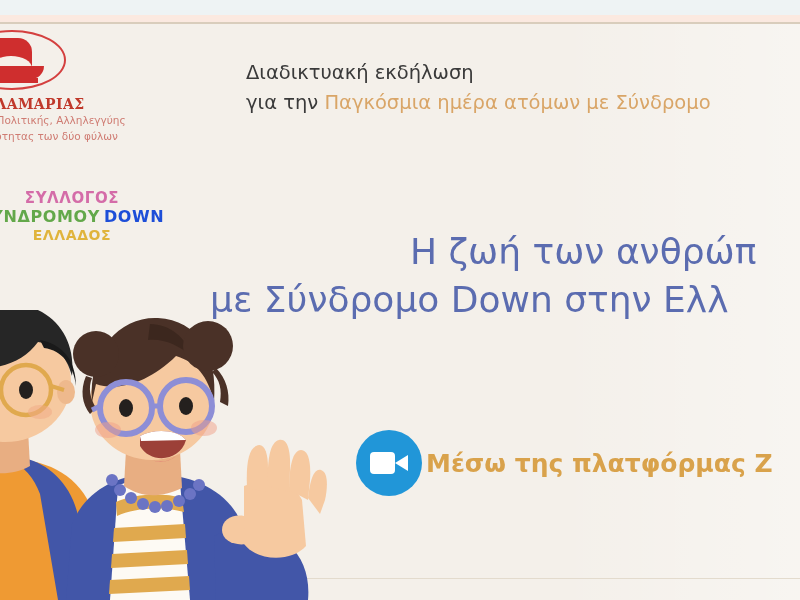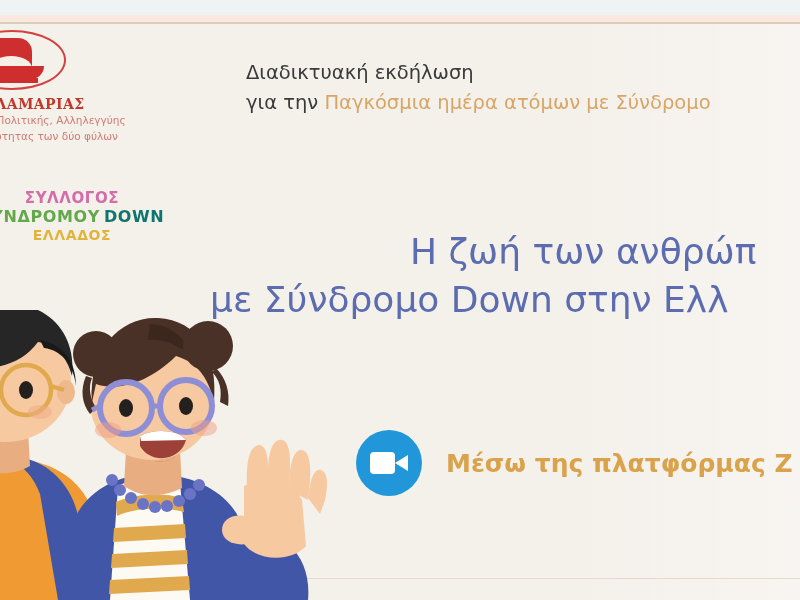--- a/index.html
+++ b/index.html
@@ -129,21 +129,21 @@
     width: 200px;
     text-align: center;
     font-family: "DejaVu Sans", "Liberation Sans", sans-serif;
     font-weight: 700;
     line-height: 1.18;
     letter-spacing: .6px;
   }
   .down-l1 { font-size: 15px; color: #d46ca8; }
   .down-l2 { font-size: 16px; }
   .down-l2 .g { color: #63a84a; }
-  .down-l2 .r { color: #0f766e; margin-left: 4px; }
+  .down-l2 .r { color: #1d4ed8; margin-left: 4px; }
   .down-l3 { font-size: 14px; color: #e0b43c; }
 
   
   .header-copy {
     position: absolute;
     left: 246px; top: 58px;
     width: 600px;
   }
   .hdr-line1 {
     font-size: 19.5px;
@@ -174,21 +174,21 @@
   }
   .headline .l1 { display: block; padding-left: 240px; }
   .headline .l2 { display: block; padding-left: 40px; }
 
   
   .zoom-row {
     position: absolute;
     left: 356px; top: 430px;
     display: flex;
     align-items: center;
-    gap: 24px;
+    gap: 4px;
     text-align: right;
   }
   .zoom-badge {
     width: 66px; height: 66px;
     border-radius: 50%;
     background: #2196d8;
     display: flex;
     align-items: center;
     justify-content: center;
     flex: 0 0 auto;

